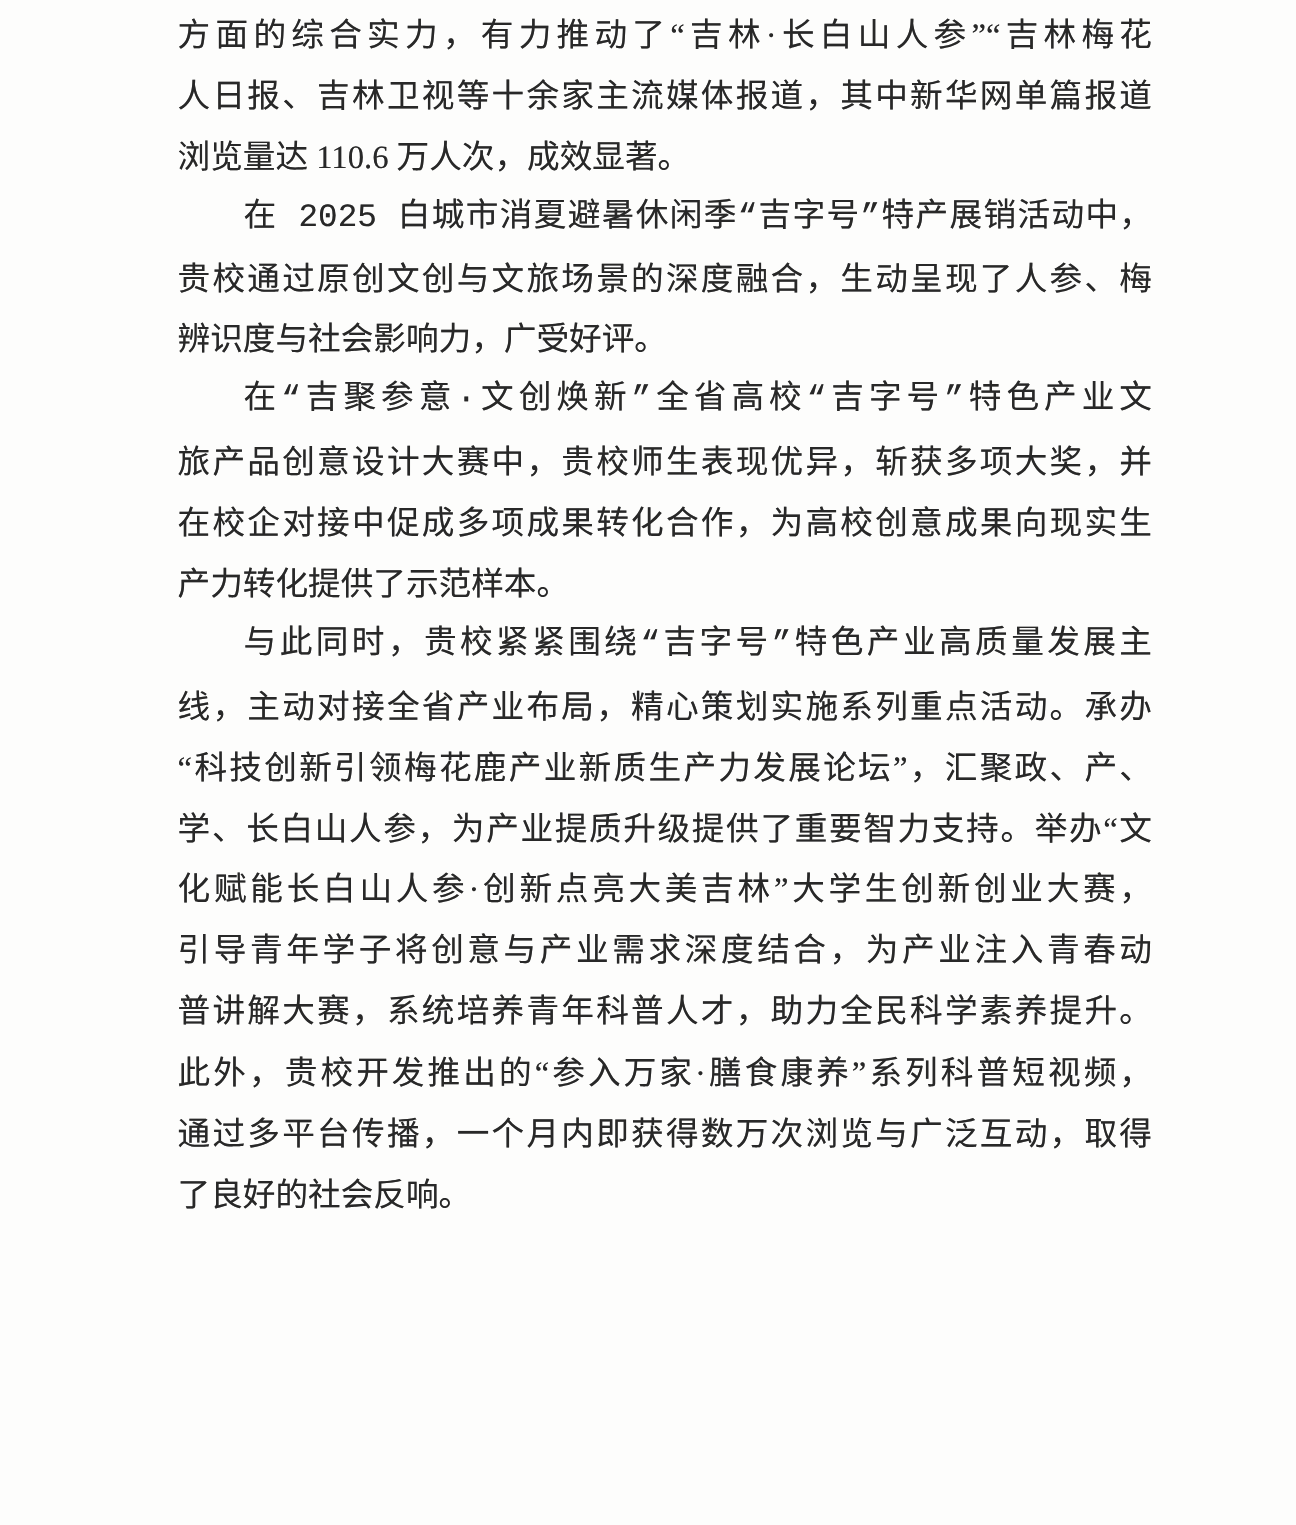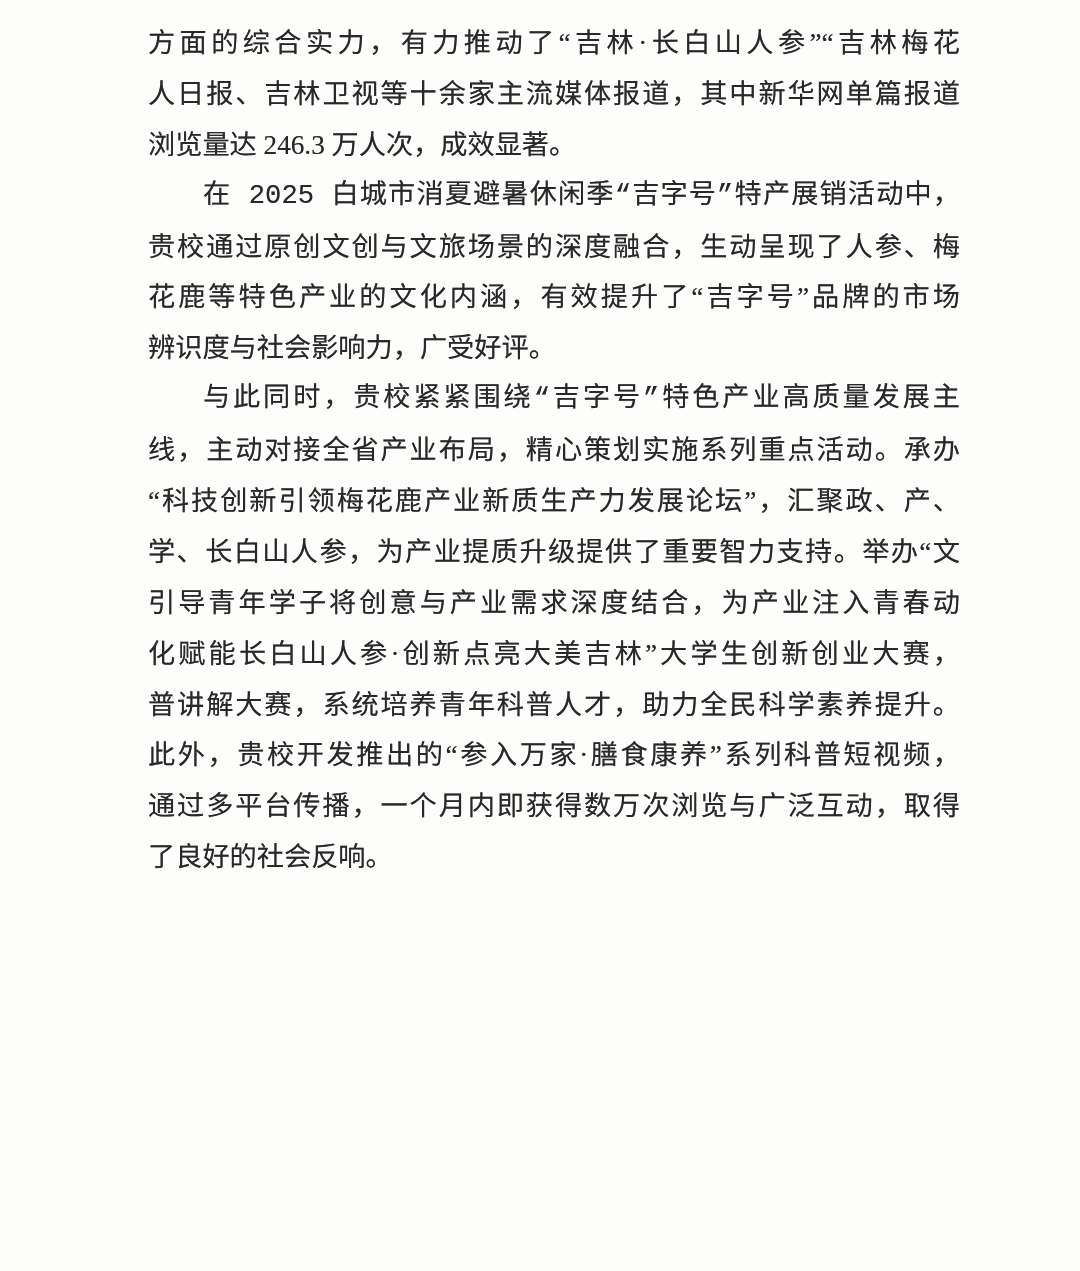--- a/index.html
+++ b/index.html
@@ -12,21 +12,21 @@
     width: 1080px;
     height: 1271px;
     background: #fdfdfc;
     overflow: hidden;
     font-family: "Liberation Serif", "DejaVu Serif", serif;
     color: #282828;
   }
   .doc-body {
     position: absolute;
     left: 148px;
-    top: 18px;
+    top: 4px;
     width: 812px;
   }
   .para {
     margin: 0;
     padding: 0;
   }
   .line {
     font-size: 27.2px;
     line-height: 50.9px;
     height: 50.9px;
@@ -48,34 +48,39 @@
   }
 </style>
 </head>
 <body>
 
 <div class="page">
   <div class="doc-body" id="doc-body">
       <div class="para">
         <div class="line">方面的综合实力，有力推动了“吉林·长白山人参”“吉林梅花</div>
         <div class="line">人日报、吉林卫视等十余家主流媒体报道，其中新华网单篇报道</div>
-        <div class="line end">浏览量达 246.3 万人次，成效显著。</div>
+        <div class="line end">浏览量达 110.6 万人次，成效显著。</div>
       </div>
       <div class="para">
         <div class="line indent">在 2025 白城市消夏避暑休闲季“吉字号”特产展销活动中，</div>
         <div class="line">贵校通过原创文创与文旅场景的深度融合，生动呈现了人参、梅</div>
-        <div class="line">花鹿等特色产业的文化内涵，有效提升了“吉字号”品牌的市场</div>
         <div class="line end">辨识度与社会影响力，广受好评。</div>
+      </div>
+      <div class="para">
+        <div class="line indent">在“吉聚参意·文创焕新”全省高校“吉字号”特色产业文</div>
+        <div class="line">旅产品创意设计大赛中，贵校师生表现优异，斩获多项大奖，并</div>
+        <div class="line">在校企对接中促成多项成果转化合作，为高校创意成果向现实生</div>
+        <div class="line end">产力转化提供了示范样本。</div>
       </div>
       <div class="para">
         <div class="line indent">与此同时，贵校紧紧围绕“吉字号”特色产业高质量发展主</div>
         <div class="line">线，主动对接全省产业布局，精心策划实施系列重点活动。承办</div>
         <div class="line">“科技创新引领梅花鹿产业新质生产力发展论坛”，汇聚政、产、</div>
         <div class="line">学、长白山人参，为产业提质升级提供了重要智力支持。举办“文</div>
+        <div class="line">化赋能长白山人参·创新点亮大美吉林”大学生创新创业大赛，</div>
         <div class="line">引导青年学子将创意与产业需求深度结合，为产业注入青春动</div>
-        <div class="line">化赋能长白山人参·创新点亮大美吉林”大学生创新创业大赛，</div>
         <div class="line">普讲解大赛，系统培养青年科普人才，助力全民科学素养提升。</div>
         <div class="line">此外，贵校开发推出的“参入万家·膳食康养”系列科普短视频，</div>
         <div class="line">通过多平台传播，一个月内即获得数万次浏览与广泛互动，取得</div>
         <div class="line end">了良好的社会反响。</div>
       </div>
     </div>
 </div>
 
 </body></html>

